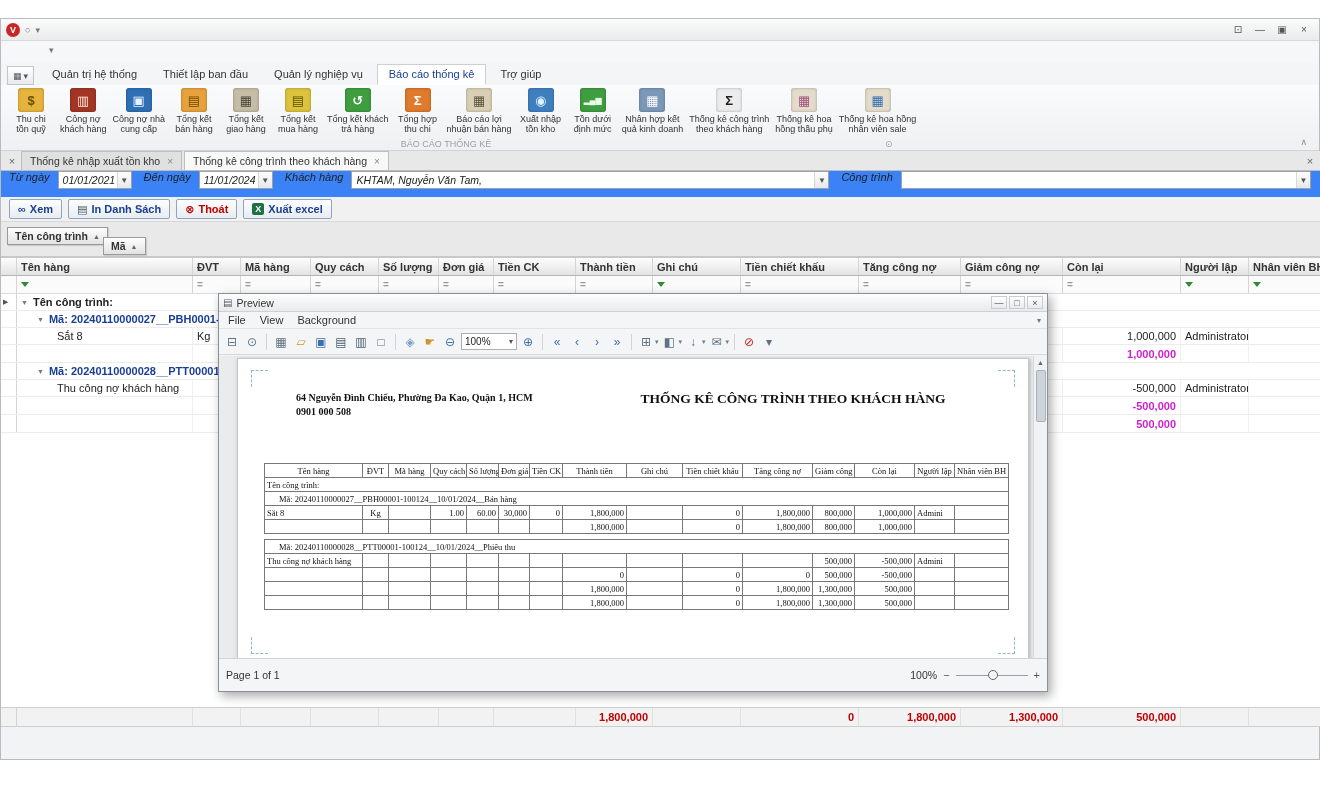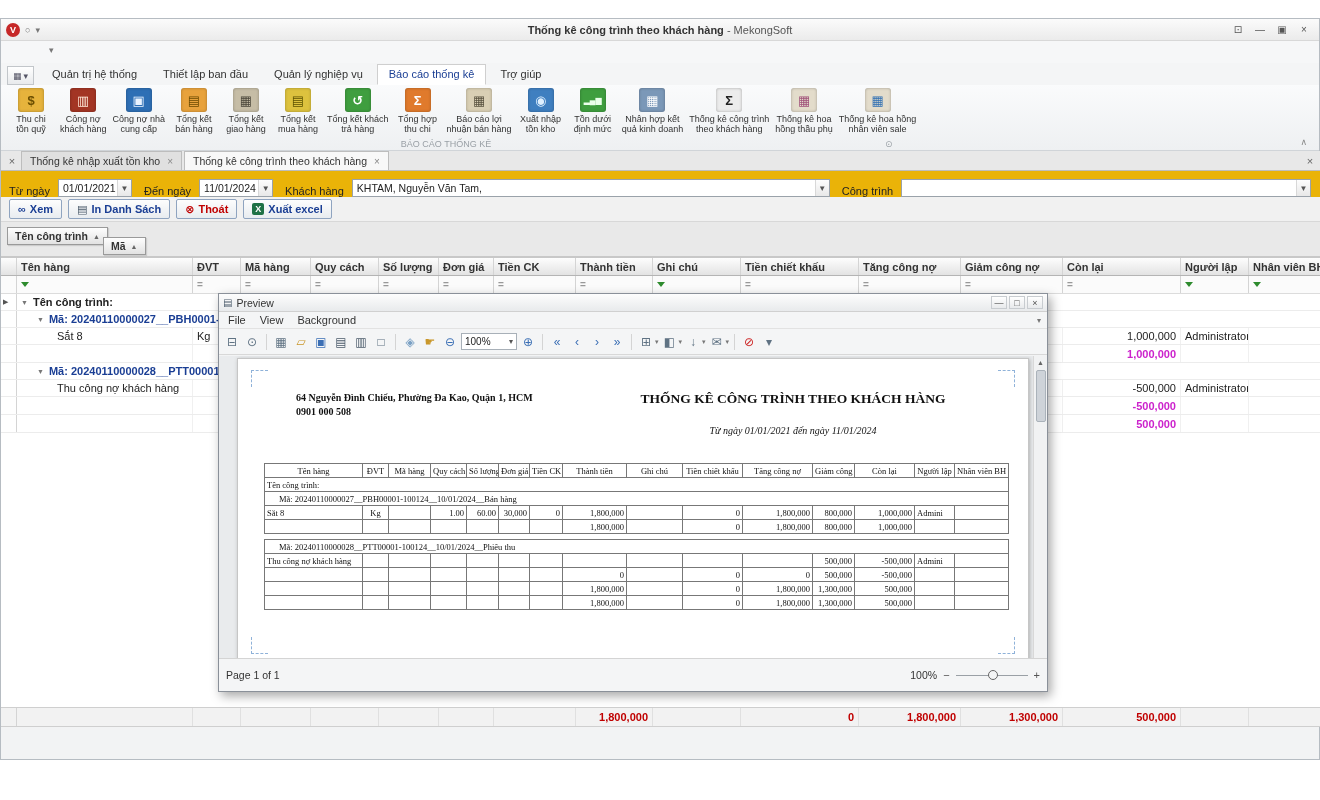--- a/index.html
+++ b/index.html
@@ -39,21 +39,21 @@
 
   
   .doctabs{position:absolute;top:132px;left:0;width:1320px;height:20px;background:#e8e8e8;border-bottom:1px solid #bdbdbd;display:flex;align-items:flex-end;padding-left:2px;}
   .dstrip-x{width:18px;height:19px;display:flex;align-items:center;justify-content:center;color:#666;font-size:11px;}
   .dstrip-x.right{margin-left:auto;margin-right:2px;}
   .dtab{display:flex;align-items:center;gap:7px;padding:0 8px;font-size:10.5px;background:#e0e0e0;border:1px solid #bdbdbd;border-bottom:none;margin-right:2px;color:#333;height:19px;white-space:nowrap;}
   .dtab.active{background:#f8f8f8;}
   .dx{color:#888;font-size:10px;}
 
   
-  .filterbar{position:absolute;top:152px;left:0;width:1320px;height:26px;background:#eab308;display:flex;align-items:flex-end;font-size:11px;}
+  .filterbar{position:absolute;top:152px;left:0;width:1320px;height:26px;background:#3b82f6;display:flex;align-items:flex-start;font-size:11px;font-style:italic;}
   .flabel{color:#222;padding:0 4px;}
   .combo{height:18px;border:1px solid #9aa2aa;background:#fff;display:flex;align-items:center;font-size:10.5px;padding-left:4px;position:relative;}
   .combo .dd{margin-left:auto;width:14px;height:100%;display:flex;align-items:center;justify-content:center;color:#555;font-size:8px;border-left:1px solid #d8d8d8;background:linear-gradient(#fdfdfd,#e8e8e8);}
   #combo-from{width:74px;margin-left:4px;}
   #combo-to{width:74px;margin-left:4px;}
   #combo-customer{width:478px;margin-left:4px;}
   #combo-project{flex:1;margin-left:4px;margin-right:10px;}
 
   
   .actionbar{position:absolute;top:178px;left:0;width:1320px;height:24px;background:#f1f1f1;display:flex;align-items:center;gap:6px;padding-left:8px;}
@@ -144,23 +144,20 @@
 
 <div class="screen">
   <div class="app">
 
     <div class="titlebar">
       <div class="tb-left">
         <span class="logo">V</span>
         <span class="tb-small">○</span>
         <span class="tb-small">▾</span>
       </div>
-      <div class="tb-title">
-        <b>Thống kê công trình theo khách hàng</b><span> - MekongSoft</span>
-      </div>
       <div class="tb-controls" id="tb-controls">
           <span class="tb-btn">⊡</span>
           <span class="tb-btn">—</span>
           <span class="tb-btn">▣</span>
           <span class="tb-btn">×</span>
         </div>
     </div>
 
     <div class="quickstrip">
       <span class="qa-dd">▾</span>
@@ -584,21 +581,20 @@
       <div class="page">
         <div class="guide tl"></div>
         <div class="guide tr"></div>
         <div class="guide bl"></div>
         <div class="guide br"></div>
         <div class="rp-company">
           <div class="rp-addr">64 Nguyễn Đình Chiểu, Phường Đa Kao, Quận 1, HCM</div>
           <div class="rp-phone">0901 000 508</div>
         </div>
         <div class="rp-title">THỐNG KÊ CÔNG TRÌNH THEO KHÁCH HÀNG</div>
-        <div class="rp-period">Từ ngày 01/01/2021 đến ngày 11/01/2024</div>
         <table class="rp-table" id="report-table">
             <colgroup>
               <col style="width: 98px;">
               <col style="width: 26px;">
               <col style="width: 42px;">
               <col style="width: 36px;">
               <col style="width: 32px;">
               <col style="width: 31px;">
               <col style="width: 33px;">
               <col style="width: 64px;">

